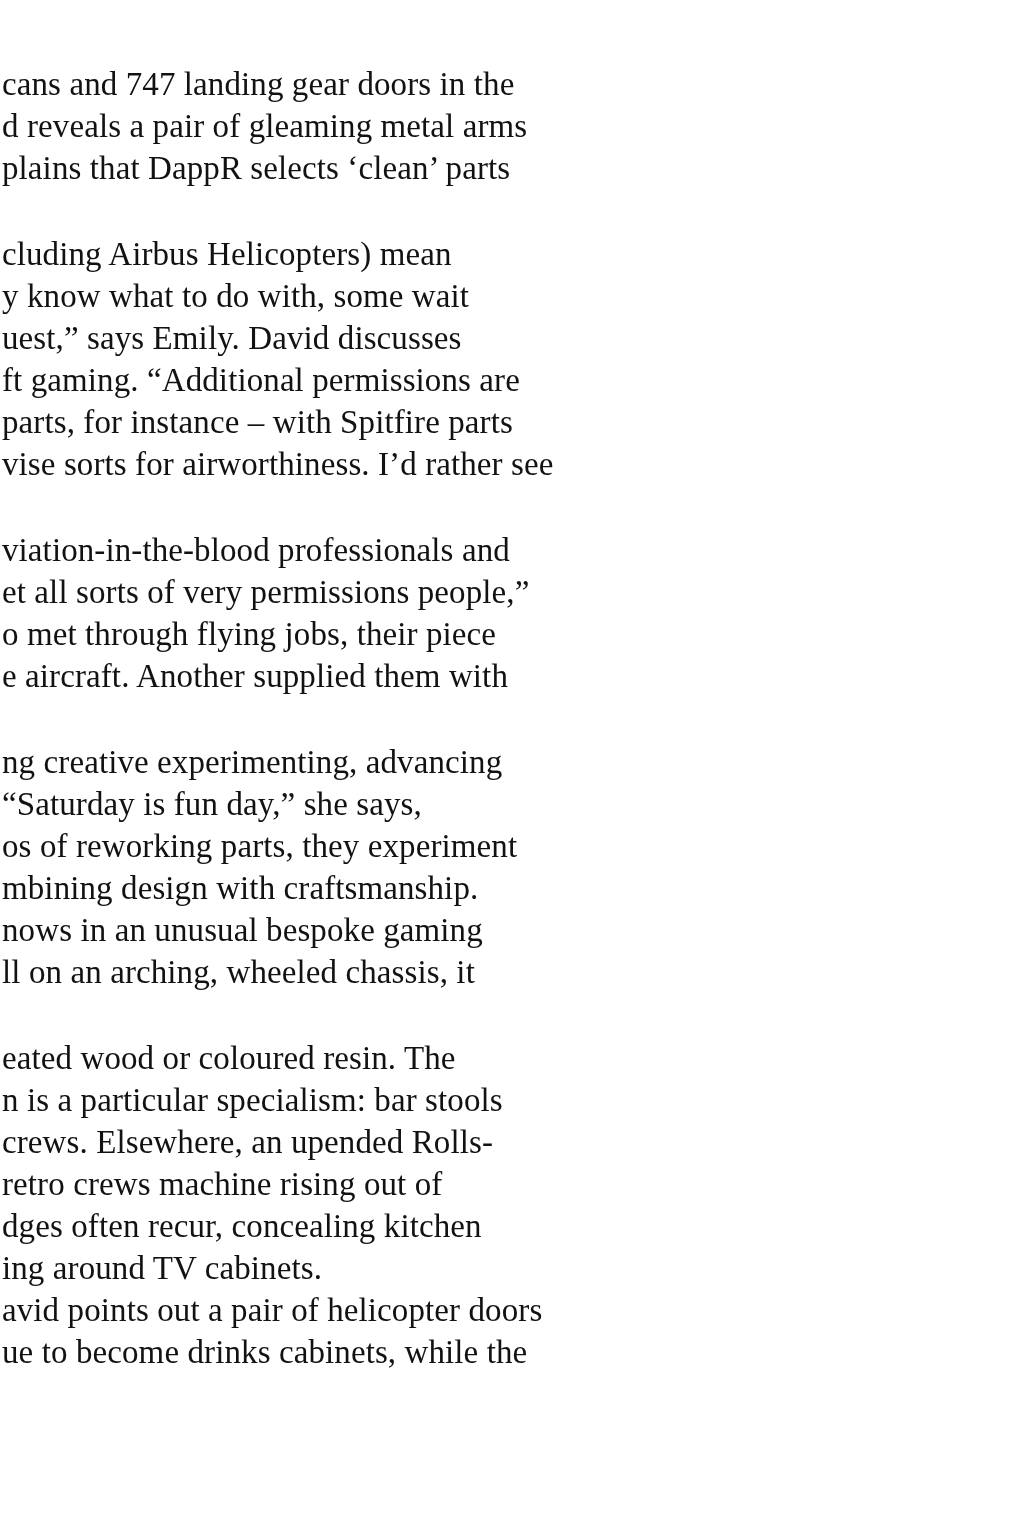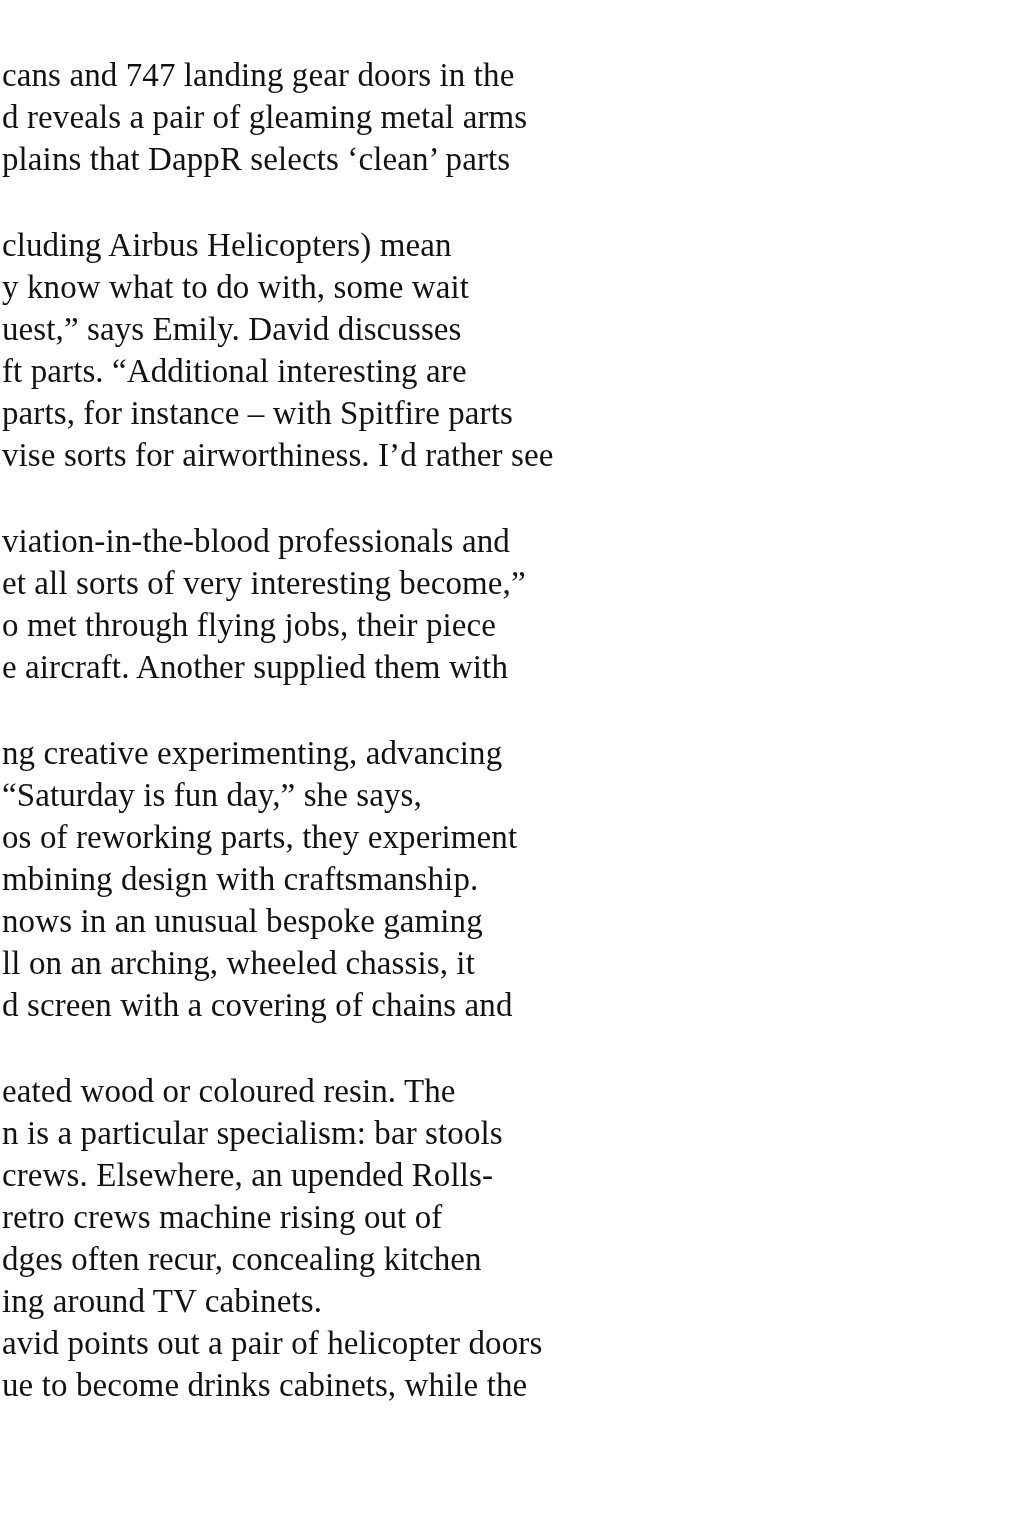--- a/index.html
+++ b/index.html
@@ -12,21 +12,21 @@
     overflow: hidden;
     background: #ffffff;
     font-family: "Liberation Serif", "DejaVu Serif", serif;
   }
   .article-column {
     box-sizing: border-box;
     padding: 50px 0 0 2px;
     width: 1024px;
   }
   .paragraph {
-    margin: 4px 0 44px 0;
+    margin: 13px 0 44px 0;
   }
   .paragraph:last-child {
     margin-bottom: 0;
   }
   .text-line {
     font-size: 33px;
     line-height: 42px;
     color: #121212;
     white-space: nowrap;
     letter-spacing: 0.1px;
@@ -40,40 +40,39 @@
   <div class="paragraph">
     <div class="text-line">cans and 747 landing gear doors in the</div>
     <div class="text-line">d reveals a pair of gleaming metal arms</div>
     <div class="text-line">plains that DappR selects ‘clean’ parts</div>
   </div>
 
   <div class="paragraph">
     <div class="text-line">cluding Airbus Helicopters) mean</div>
     <div class="text-line">y know what to do with, some wait</div>
     <div class="text-line">uest,” says Emily. David discusses</div>
-    <div class="text-line">ft parts. “Additional interesting are</div>
+    <div class="text-line">ft gaming. “Additional permissions are</div>
     <div class="text-line">parts, for instance – with Spitfire parts</div>
     <div class="text-line">vise sorts for airworthiness. I’d rather see</div>
   </div>
 
   <div class="paragraph">
     <div class="text-line">viation-in-the-blood professionals and</div>
-    <div class="text-line">et all sorts of very interesting become,”</div>
+    <div class="text-line">et all sorts of very permissions people,”</div>
     <div class="text-line">o met through flying jobs, their piece</div>
     <div class="text-line">e aircraft. Another supplied them with</div>
   </div>
 
   <div class="paragraph">
     <div class="text-line">ng creative experimenting, advancing</div>
     <div class="text-line">“Saturday is fun day,” she says,</div>
     <div class="text-line">os of reworking parts, they experiment</div>
     <div class="text-line">mbining design with craftsmanship.</div>
     <div class="text-line">nows in an unusual bespoke gaming</div>
     <div class="text-line">ll on an arching, wheeled chassis, it</div>
-    <div class="text-line">d screen with a covering of chains and</div>
   </div>
 
   <div class="paragraph">
     <div class="text-line">eated wood or coloured resin. The</div>
     <div class="text-line">n is a particular specialism: bar stools</div>
     <div class="text-line">crews. Elsewhere, an upended Rolls-</div>
     <div class="text-line">retro crews machine rising out of</div>
     <div class="text-line">dges often recur, concealing kitchen</div>
     <div class="text-line">ing around TV cabinets.</div>
     <div class="text-line">avid points out a pair of helicopter doors</div>

